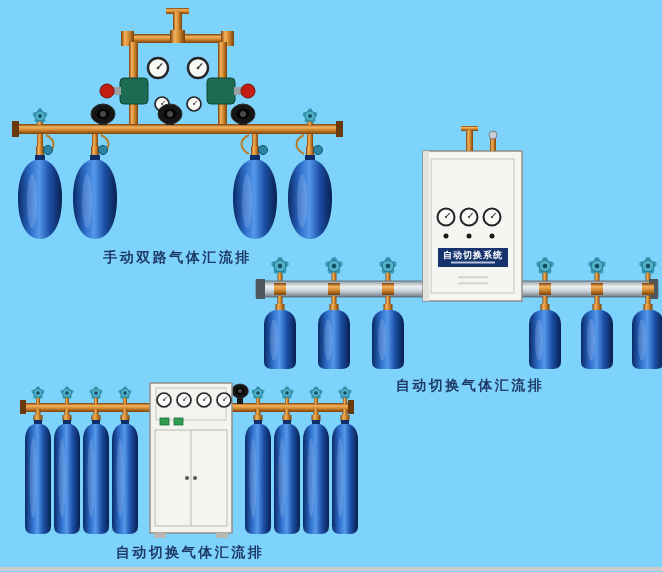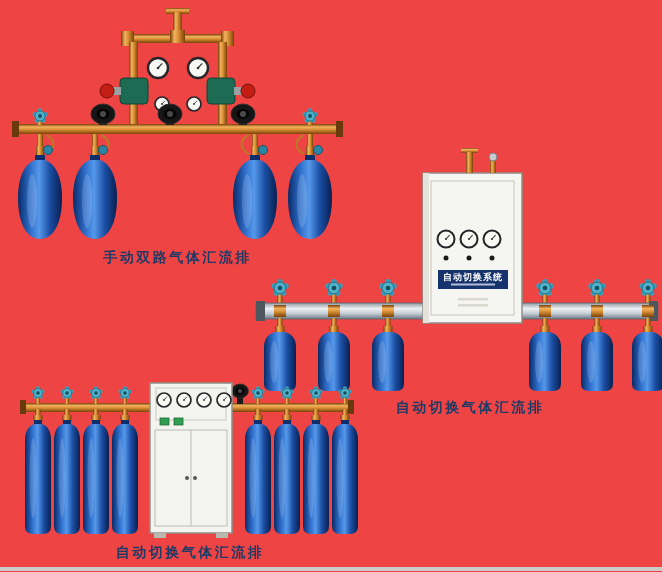--- a/index.html
+++ b/index.html
@@ -1,24 +1,24 @@
 <!DOCTYPE html>
 <html><head>
 <meta charset="utf-8">
 <style>
   * { margin:0; padding:0; box-sizing:border-box; }
   html,body { background:#ffffff; font-family:"DejaVu Sans","Liberation Sans",sans-serif; }
-  .canvas { position:relative; width:662px; height:572px; background:#ef4444; overflow:hidden; }
+  .canvas { position:relative; width:662px; height:572px; background:#7dd3fc; overflow:hidden; }
   figure { position:absolute; display:block; }
   figcaption {
     text-align:center; font-weight:bold; font-size:14px; letter-spacing:2.5px;
     color:#1e3a66; white-space:nowrap;
   }
   .fig1 { left:10px; top:8px;  width:335px; }
-  .fig2 { left:252px; top:148px; width:410px; }
+  .fig2 { left:252px; top:126px; width:410px; }
   .fig3 { left:18px; top:378px; width:344px; }
   .fig1 figcaption { margin-top:4px; }
   .fig2 figcaption { margin-top:3px; position:relative; left:13px; }
   .fig3 figcaption { margin-top:2px; }
   .bottom-edge { position:absolute; left:0; top:567px; width:662px; height:4px; background:#cbcbcb; }
   svg { display:block; }
   text.cab-label { fill:#ffffff; font-size:9px; font-weight:bold; letter-spacing:1px;
     font-family:"DejaVu Sans","Liberation Sans",sans-serif; }
 </style>
 </head>

